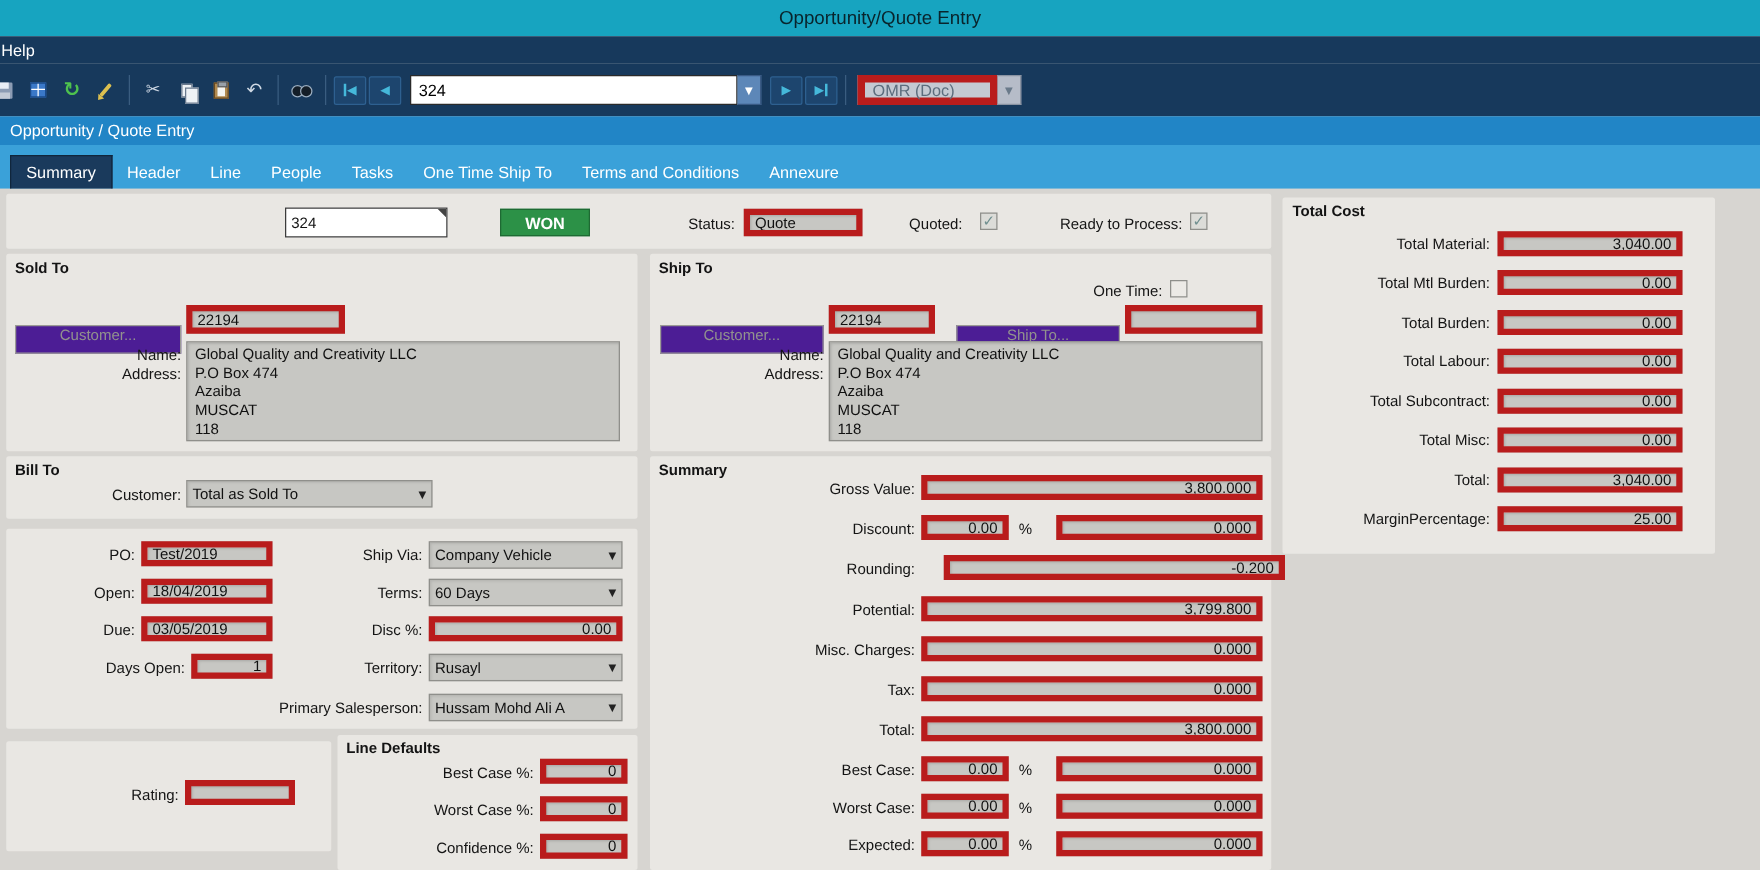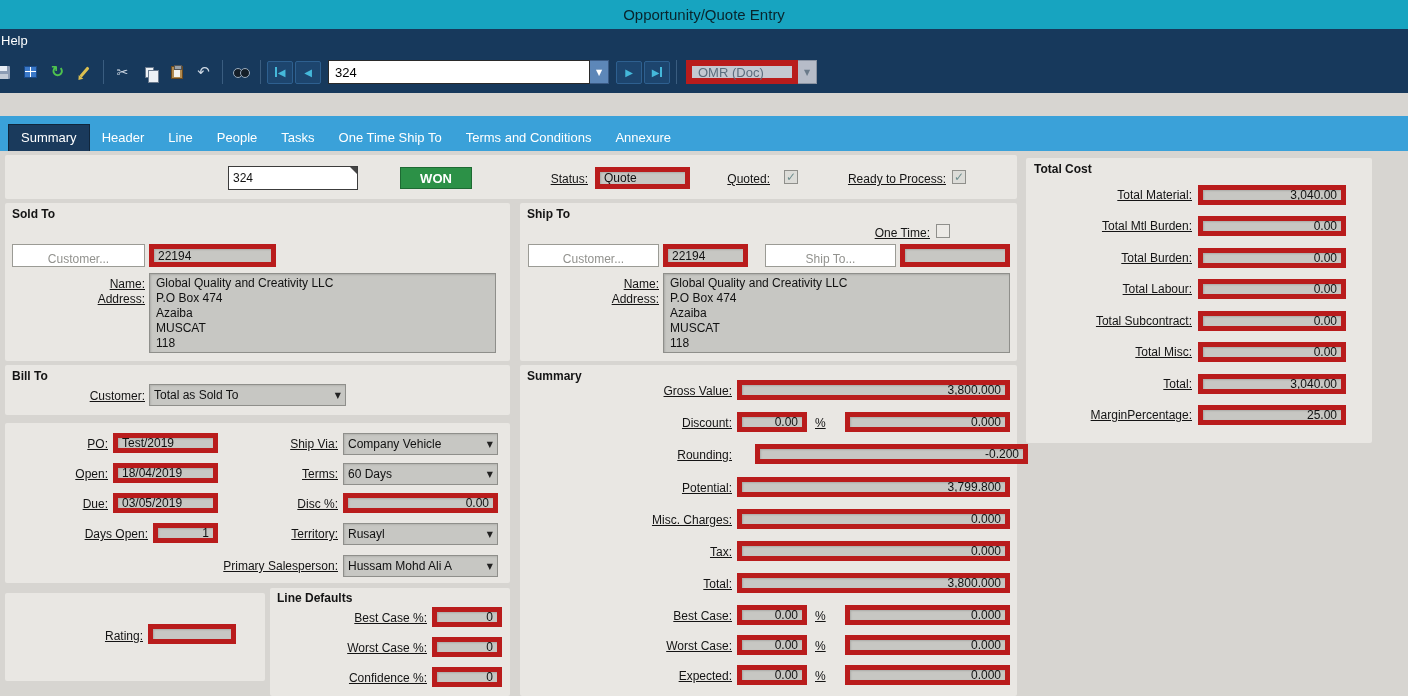--- a/index.html
+++ b/index.html
@@ -62,32 +62,32 @@
   .caption { position:absolute; left:0; top:93px; right:0; height:23px; background:#2185c6; color:#fff;
              font-size:13px; display:flex; align-items:center; padding-left:8px; }
   .tabstrip { position:absolute; left:0; top:116px; right:0; height:35px; background:#3aa1d9;
               display:flex; align-items:flex-end; padding-left:8px; }
   .tab { color:#fff; font-size:13px; padding:5px 12px 6px; cursor:pointer; white-space:nowrap; }
   .tab.active { background:#1a3a5c; border:1px solid #10263c; border-bottom:none; }
 
   .content { position:absolute; left:0; top:151px; right:0; bottom:0; background:#d7d5d1; }
   .panel { position:absolute; background:#e9e7e3; border-radius:2px; }
   .grouptitle { position:absolute; font-size:12px; font-weight:bold; color:#141414; white-space:nowrap; }
-  .lbl { position:absolute; font-size:12px; color:#141414; text-align:right; white-space:nowrap;text-decoration:underline; }
+  .lbl { position:absolute; font-size:12px; color:#141414; text-align:right; white-space:nowrap; }
 
   .field { position:absolute; background:#c7c7c3; border:5px solid #b91c1c; font-size:12px; color:#111;
            display:flex; align-items:center; padding:0 4px; overflow:hidden;
            box-shadow: inset 1px 1px 2px rgba(0,0,0,0.14); }
   .field.num { justify-content:flex-end; }
   .field.white { background:#fff; border:1px solid #3c3c3c; box-shadow:none; }
   .addr { position:absolute; background:#c7c7c3; border:1px solid #8f8f8b; font-size:12px; color:#111;
           padding:2px 6px; white-space:pre-line; line-height:15px; overflow:hidden;
           box-shadow: inset 1px 1px 2px rgba(0,0,0,0.14); }
-  .gbtn { position:absolute; background:#ffffff; border:1px solid #9b9b95; color:#92928e; font-size:12px;
-          display:flex; align-items:flex-end; justify-content:center; cursor:pointer; }
+  .gbtn { position:absolute; background:#4c1d95; border:1px solid #9b9b95; color:#92928e; font-size:12px;
+          display:flex; align-items:flex-start; justify-content:center; cursor:pointer;margin-top:16px; }
   .combo { position:absolute; background:#c7c7c3; border:1px solid #8f8f8b; font-size:12px; color:#111;
            display:flex; align-items:center; padding:0 4px; cursor:pointer;
            box-shadow: inset 1px 1px 2px rgba(0,0,0,0.10); }
   .combo .arr { margin-left:auto; font-size:8px; color:#222; font-family:"DejaVu Sans", sans-serif; }
 
   .opp-btn { position:absolute; background:#e6e4e0; border:2px solid #17395c; font-size:13px; color:#000;
              display:flex; align-items:center; justify-content:center; cursor:pointer; }
   .opp-btn span { border-bottom:1px solid #3c7cb8; padding-bottom:1px; }
   .won { position:absolute; background:#2c9147; border:1px solid #1e6a33; color:#fff; font-size:13px;
          font-weight:bold; display:flex; align-items:center; justify-content:center; }
@@ -153,20 +153,23 @@
       <button class="nav glyph">▶</button>
       <button class="nav glyph">▶<span class="bar"></span></button>
       <span class="sep"></span>
       <div class="omr">
         <div class="omr-text">OMR (Doc)</div>
         <div class="omr-arrow glyph">▼</div>
       </div>
     </div>
   </div>
 
+  <div class="caption">
+    <span>Opportunity / Quote Entry</span>
+  </div>
 
   <div class="tabstrip">
     <div class="tab active">Summary</div>
     <div class="tab">Header</div>
     <div class="tab">Line</div>
     <div class="tab">People</div>
     <div class="tab">Tasks</div>
     <div class="tab">One Time Ship To</div>
     <div class="tab">Terms and Conditions</div>
     <div class="tab">Annexure</div>

